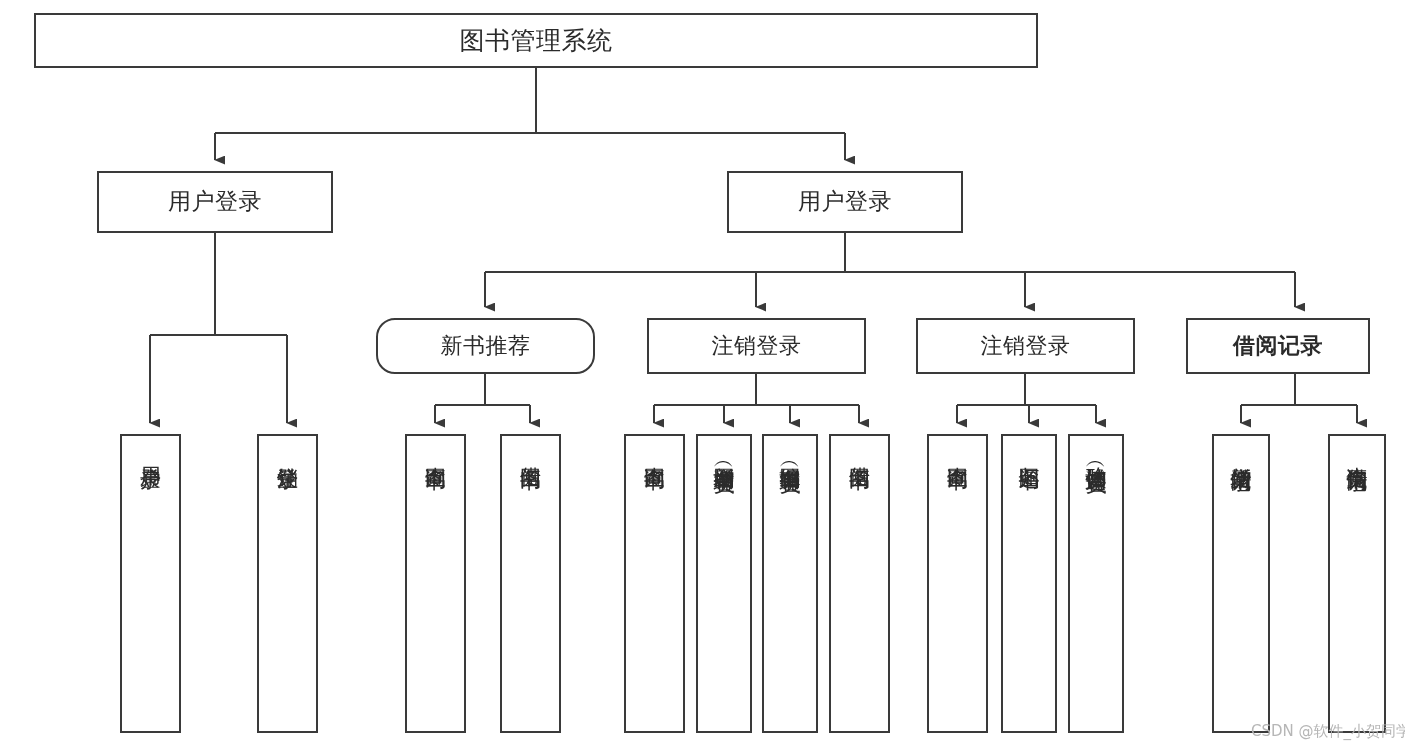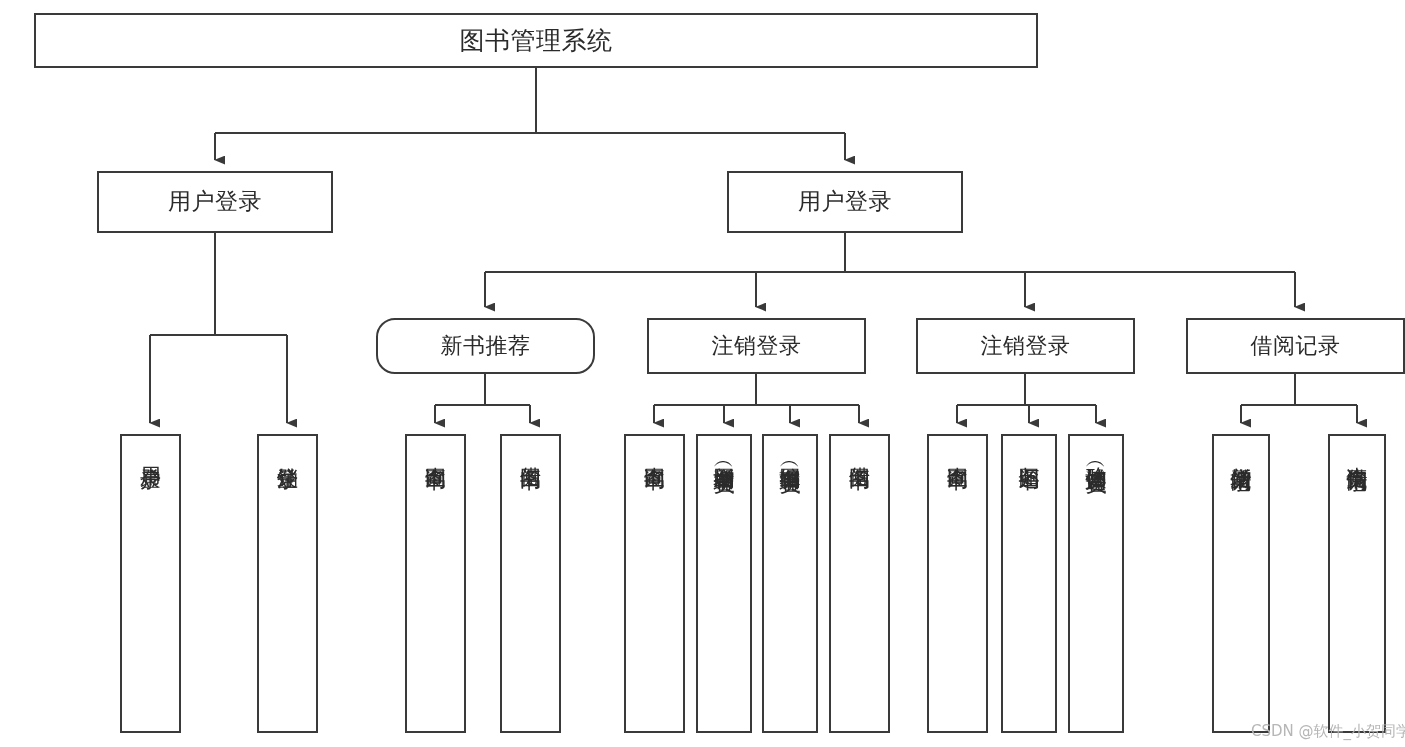--- a/index.html
+++ b/index.html
@@ -146,21 +146,21 @@
       </div>
       <div class="node-box level-three" style="left: 360px; top: 318px; width: 219px; height: 56px; border-radius: 19px;">
         <span class="node-label">新书推荐</span>
       </div>
       <div class="node-box level-three" style="left: 631px; top: 318px; width: 219px; height: 56px;">
         <span class="node-label">注销登录</span>
       </div>
       <div class="node-box level-three" style="left: 900px; top: 318px; width: 219px; height: 56px;">
         <span class="node-label">注销登录</span>
       </div>
-      <div class="node-box level-three" style="left: 1170px; top: 318px; width: 219px; height: 56px;">
+      <div class="node-box level-three" style="left: 1170px; top: 318px; width: 184px; height: 56px; font-weight: bold;">
         <span class="node-label">借阅记录</span>
       </div>
       <div class="node-box level-leaf" style="left: 104px; top: 434px; width: 61px; height: 299px;">
         <span class="node-label">用户登录</span>
       </div>
       <div class="node-box level-leaf" style="left: 241px; top: 434px; width: 61px; height: 299px;">
         <span class="node-label">注销登录</span>
       </div>
       <div class="node-box level-leaf" style="left: 389px; top: 434px; width: 61px; height: 299px;">
         <span class="node-label">查询图书</span>

